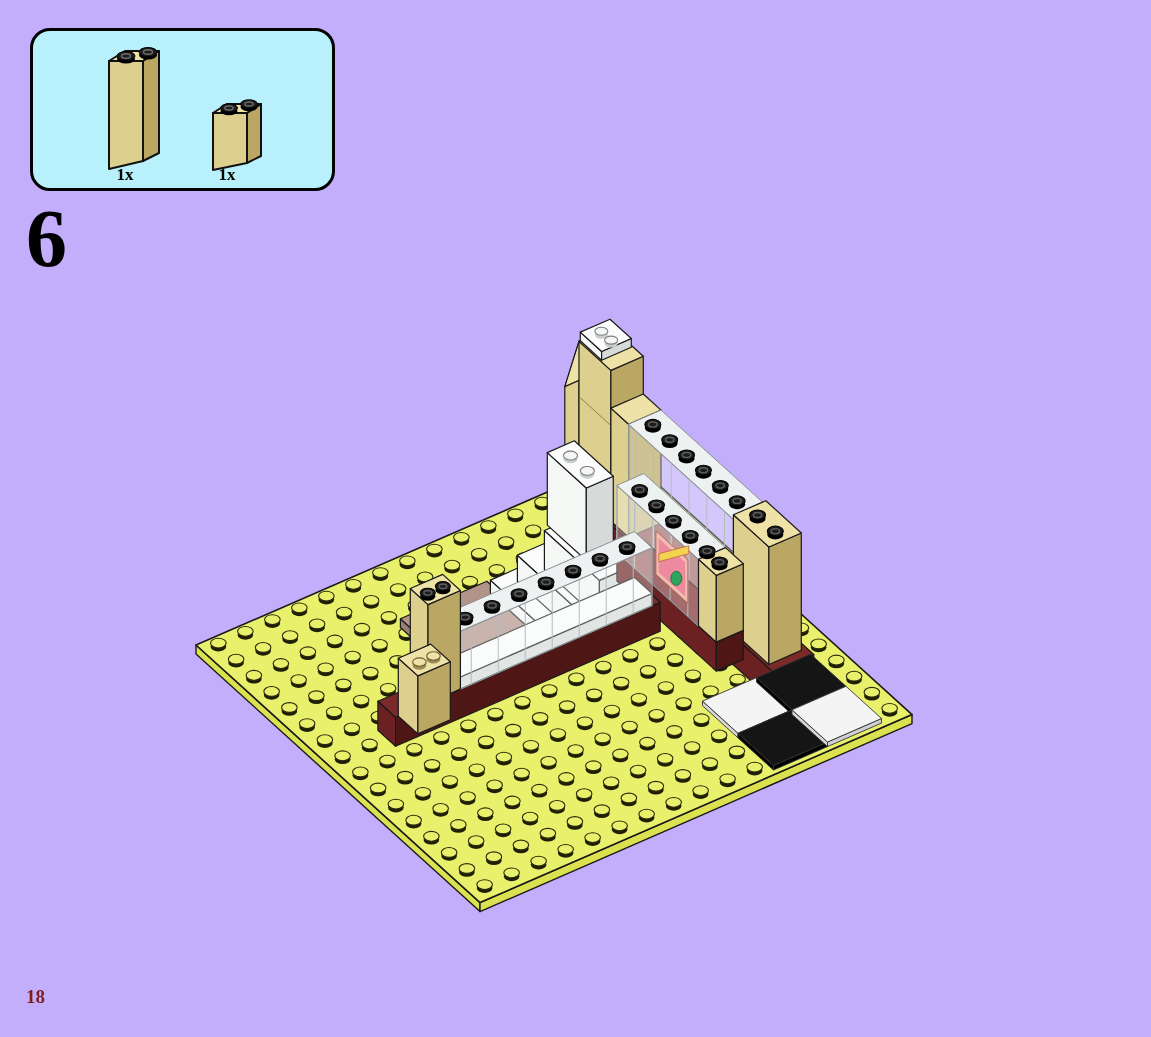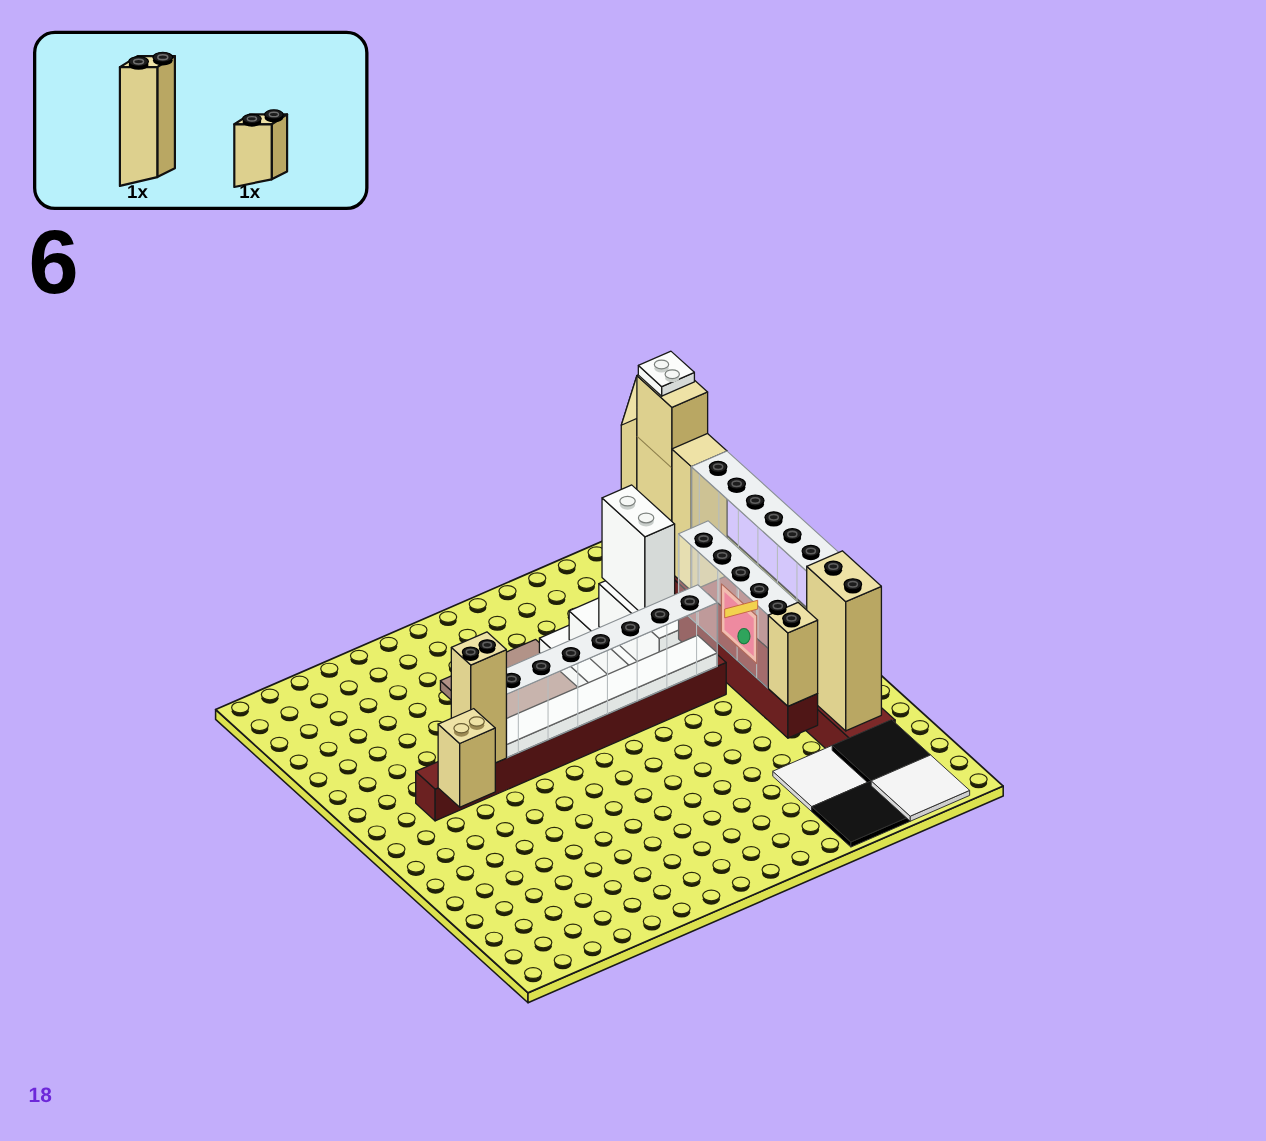--- a/index.html
+++ b/index.html
@@ -1,19 +1,19 @@
 <!DOCTYPE html>
 <html><head>
 <meta charset="utf-8">
 <style>
   html,body{margin:0;padding:0;}
   .page{
     position:relative;
     width:1098px;height:1037px;
-    font-family:Liberation Sans, sans-serif;
+    font-family:Liberation Serif, serif;
     overflow:hidden;
   }
   .parts-box{
     position:absolute;left:30px;top:28px;
     width:305px;height:163px;
     border:3px solid #000;border-radius:20px;
     box-sizing:border-box;
   }
   .parts-box svg{position:absolute;left:0;top:0;}
   .qty-label{
@@ -22,21 +22,21 @@
   }
   .qty-1{left:70px;}
   .qty-2{left:172px;}
   .step-number{
     position:absolute;left:26px;top:198px;
     font-size:82px;font-weight:bold;letter-spacing:-4px;color:#000;
     line-height:1;
   }
   .page-number{
     position:absolute;left:26px;top:986px;
-    font-size:19px;font-weight:bold;color:#6d28d9;text-align:right;
+    font-size:19px;font-weight:bold;color:#7f1d1d;text-align:right;
   }
   .model-svg{position:absolute;left:0;top:0;}
 </style>
 <style>.fF{fill:#ddd08e;stroke:#111;stroke-width:2;stroke-linejoin:round}
 .fS{fill:#b9a763;stroke:#111;stroke-width:2;stroke-linejoin:round}
 .fT{fill:#eee2a6;stroke:#111;stroke-width:2;stroke-linejoin:round}</style></head>
 <body style="background: rgb(195, 174, 251);">
 
 <div class="page" style="background: rgb(195, 174, 251);">
 

